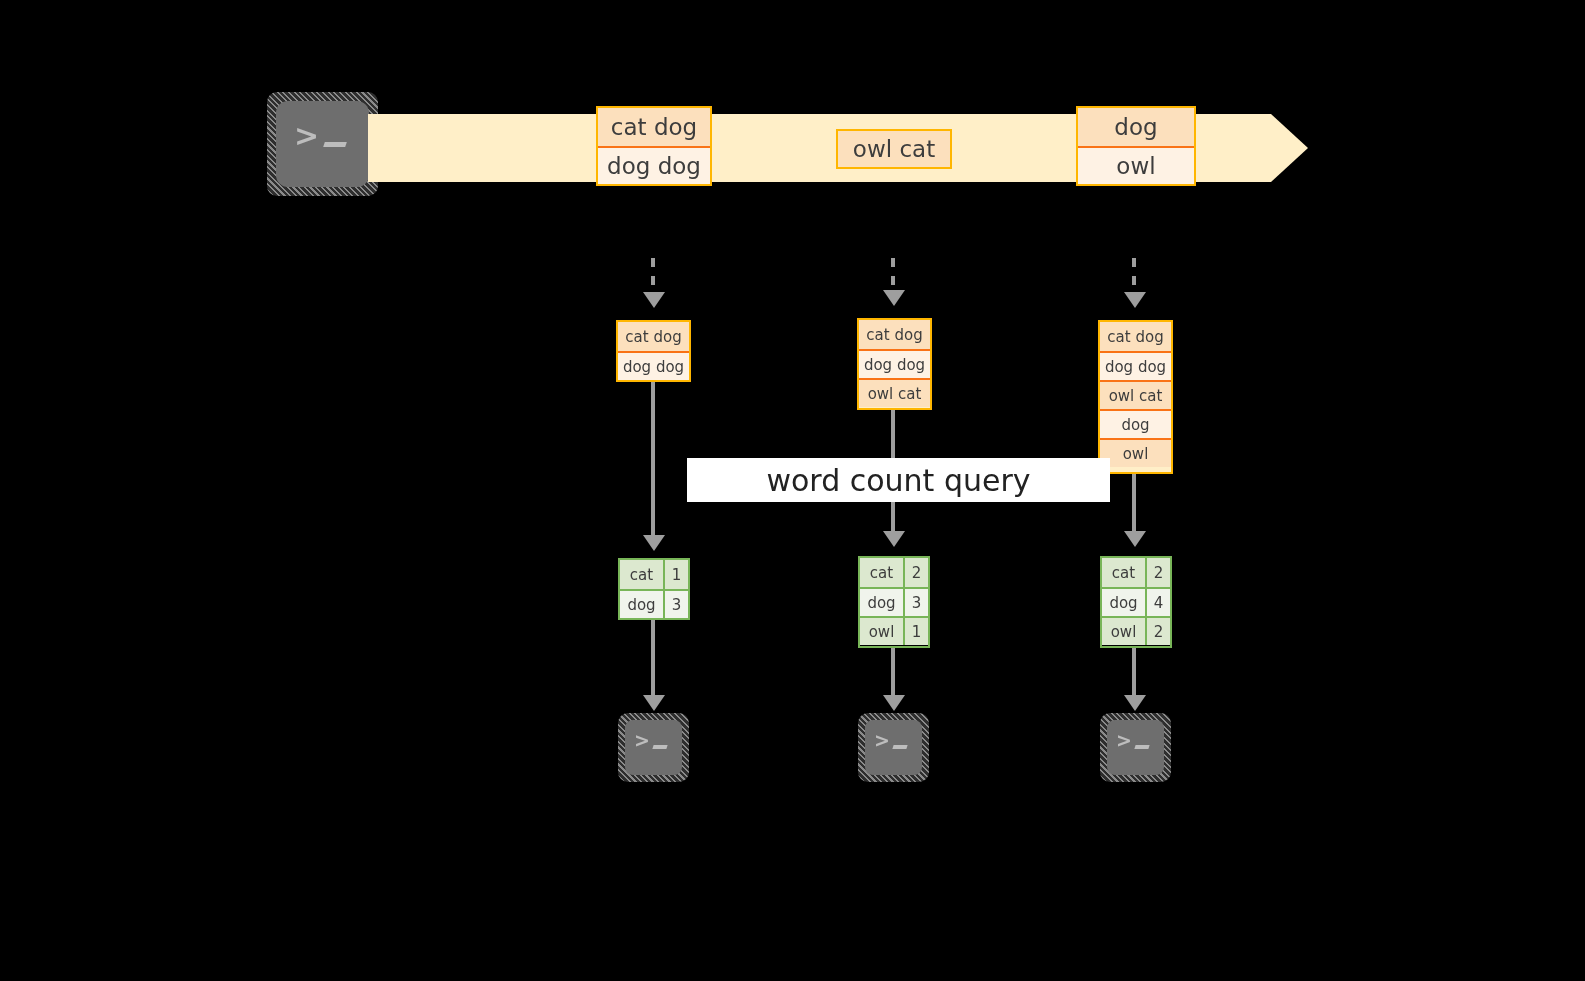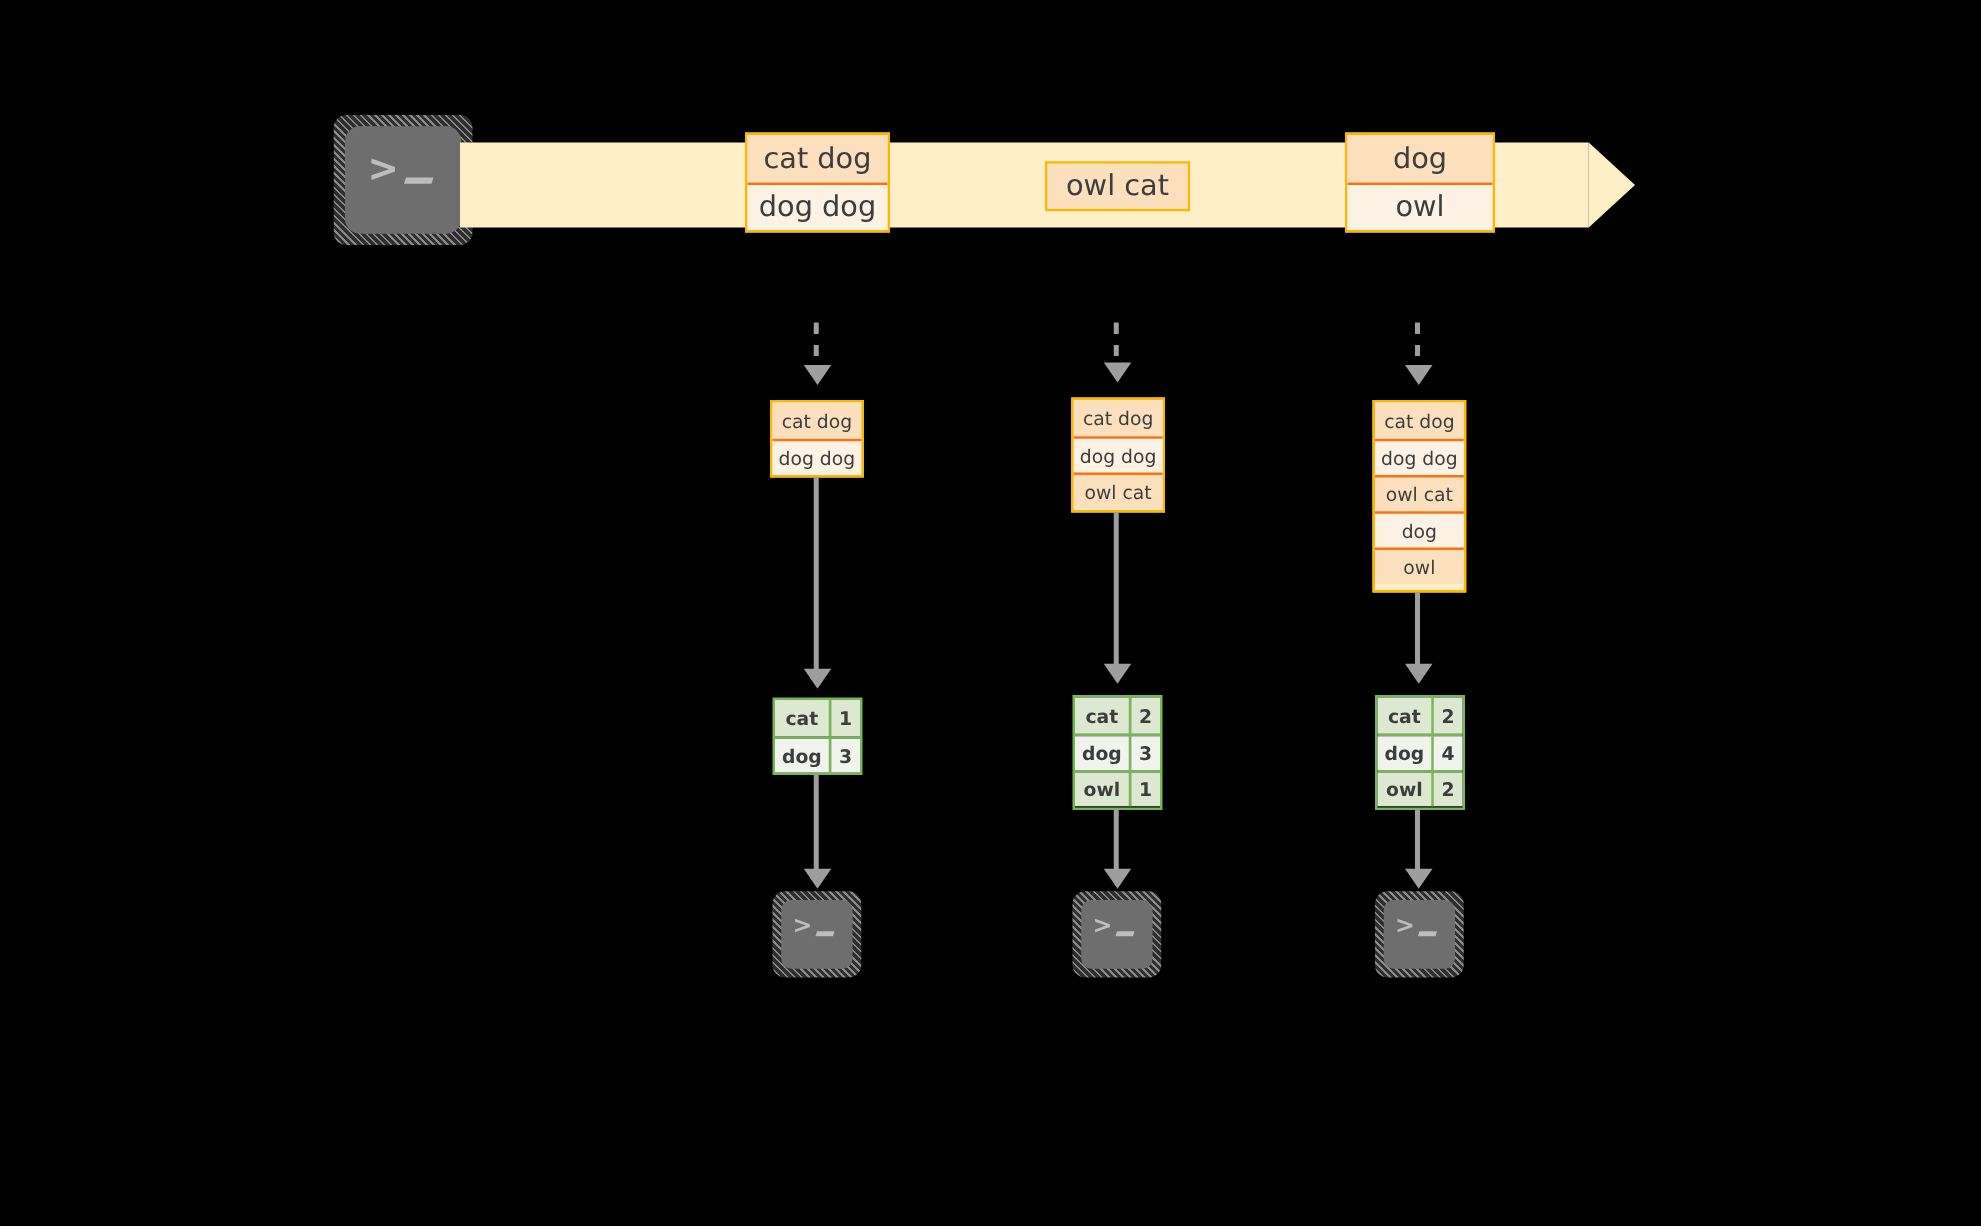--- a/index.html
+++ b/index.html
@@ -31,21 +31,21 @@
   
   .abox{position:absolute;border:2px solid #FFB600;box-sizing:border-box;background:#FFEFC8;}
   .abox .row{box-sizing:border-box;display:flex;align-items:center;justify-content:center;
              color:#3d3d3d;white-space:nowrap;}
   .abox .row.d{background:#FCE0BD;}
   .abox .row.l{background:#FEF2E4;}
   .abox .row + .row{border-top:2px solid #f97316;}
 
   
   .gbox{position:absolute;border:2px solid #78B558;box-sizing:border-box;}
-  .gbox .grow{box-sizing:border-box;display:flex;font-weight:bold;}
+  .gbox .grow{box-sizing:border-box;display:flex;}
   .gbox .grow + .grow{border-top:2px solid #78B558;}
   .gbox .gc{box-sizing:border-box;display:flex;align-items:center;justify-content:center;
             color:#3d3d3d;white-space:nowrap;}
   .gbox .gc.word{border-right:2px solid #78B558;}
   .gbox .grow.d .gc{background:#DCE8CF;}
   .gbox .grow.l .gc{background:#F0F4EC;}
 
   
   .vline{position:absolute;background:#9e9e9e;width:4px;}
   .vdash{position:absolute;width:4px;
@@ -188,14 +188,15 @@
   <div class="vline" style="left:1132px;top:648px;height:49px;"></div>
   <div class="vhead" style="left:1124px;top:695px;"></div>
 
   <div class="term" style="left:1100px;top:713px;width:71px;height:69px;">
     <div class="hatch"></div>
     <div class="inner" style="left:7px;top:7px;right:7px;bottom:7px;border-radius:8px;"></div>
     <div class="gt" style="left:16px;top:16px;font-size:19px;">&gt;</div>
     <div class="us" style="left:35px;top:32px;width:14px;height:4px;transform:skewX(-18deg);"></div>
   </div>
 
+  <div class="qlabel" style="left:687px;top:458px;width:423px;height:44px;font-size:30px;">word count query</div>
 
 </div>
 
 </body></html>

